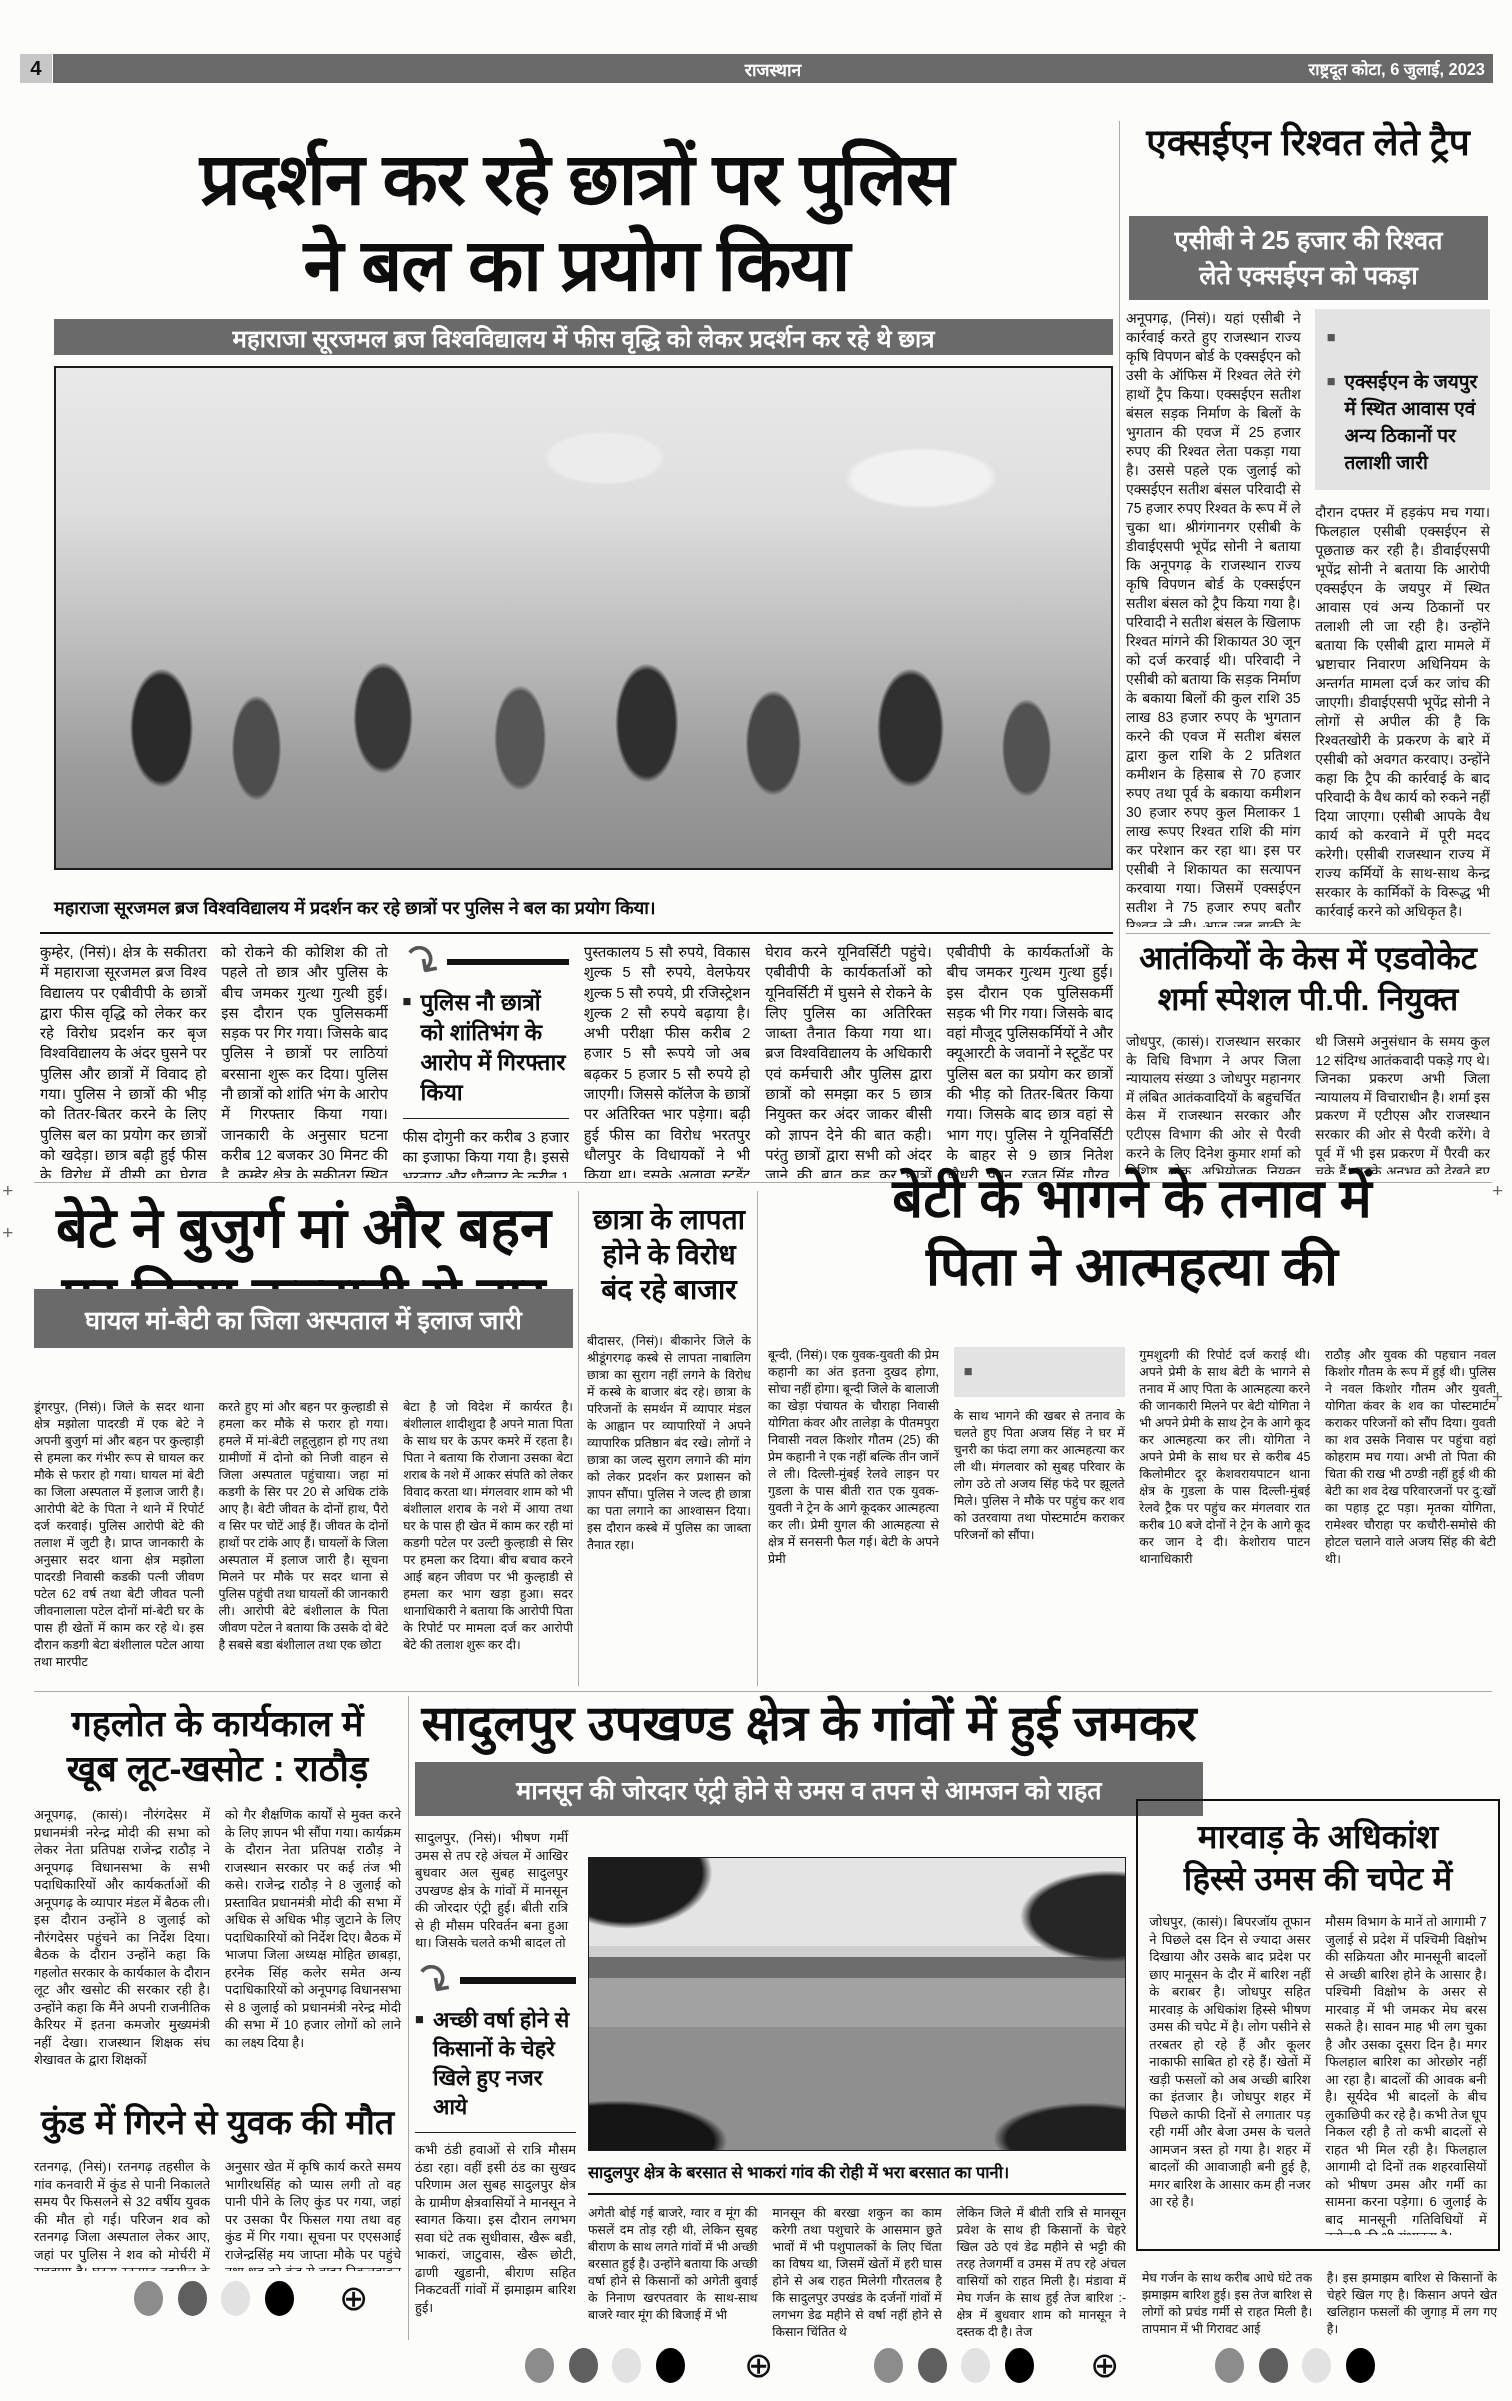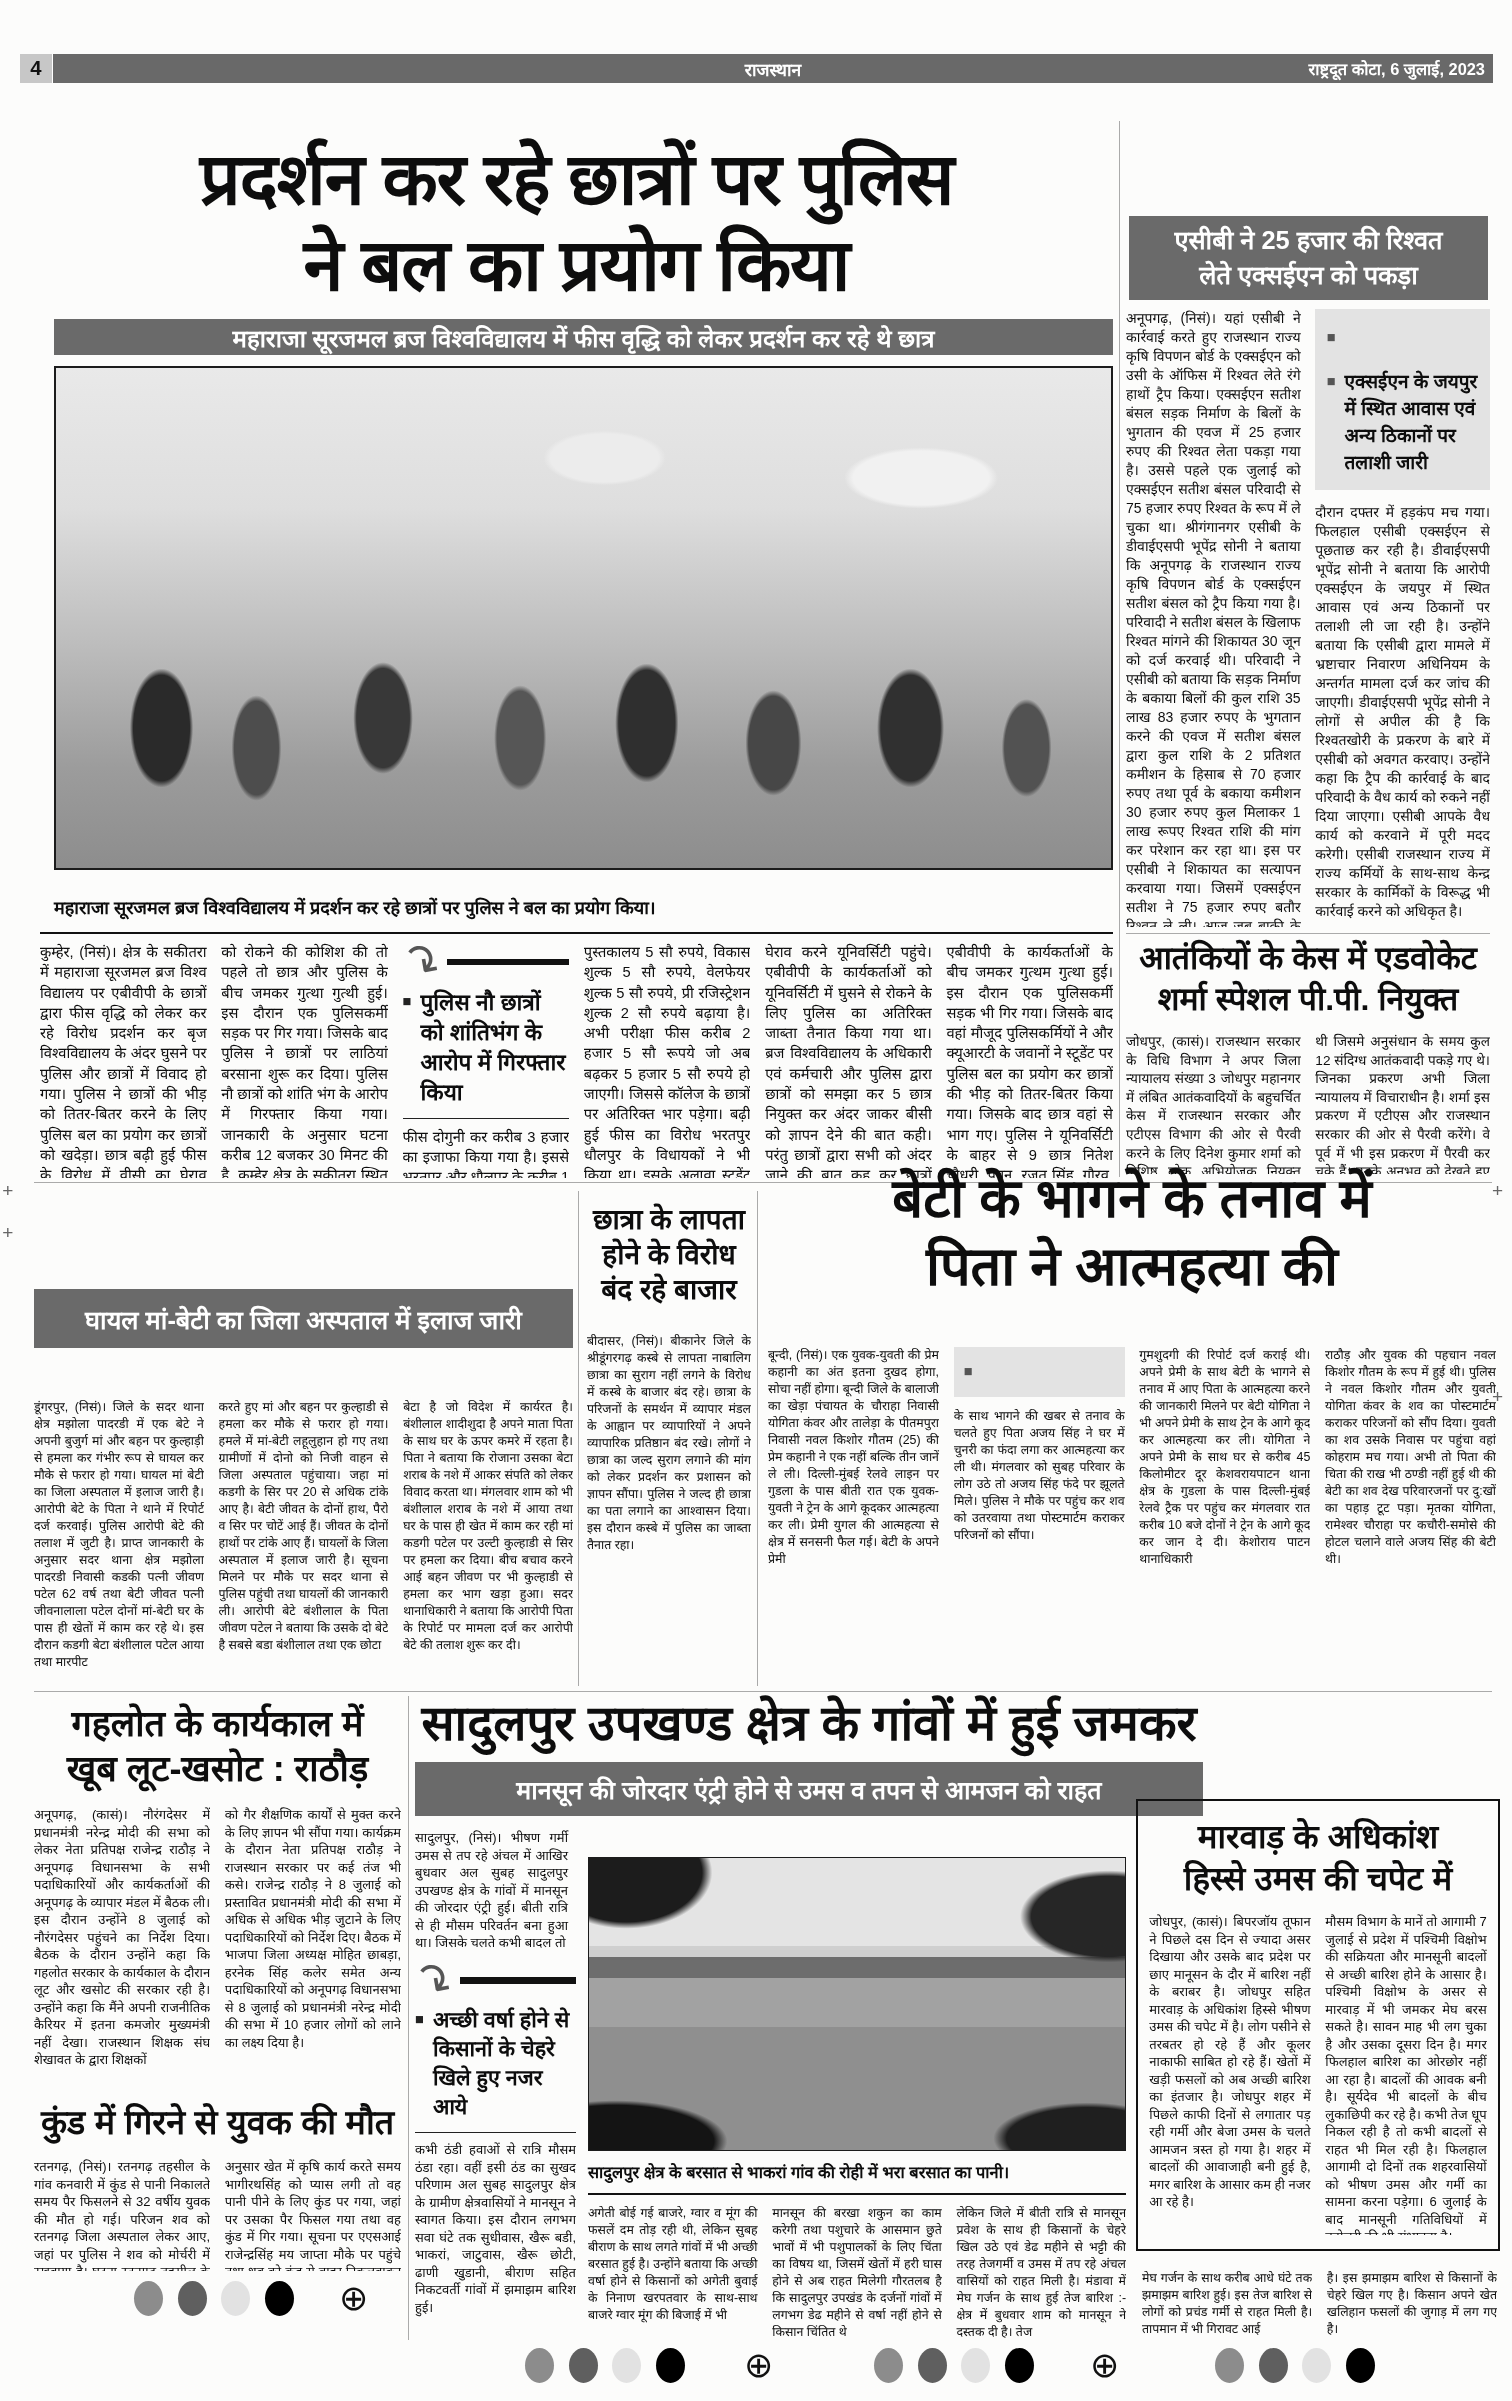--- a/index.html
+++ b/index.html
@@ -130,20 +130,21 @@
         <p>घेराव करने यूनिवर्सिटी पहुंचे। एबीवीपी के कार्यकर्ताओं को यूनिवर्सिटी में घुसने से रोकने के लिए पुलिस का अतिरिक्त जाब्ता तैनात किया गया था। ब्रज विश्वविद्यालय के अधिकारी एवं कर्मचारी और पुलिस द्वारा छात्रों को समझा कर 5 छात्र नियुक्त कर अंदर जाकर बीसी को ज्ञापन देने की बात कही। परंतु छात्रों द्वारा सभी को अंदर जाने की बात कह कर छात्रों द्वारा नारेबाजी करते हुए यूनिवर्सिटी के अंदर घुसने की कोशिश की तो पुलिस ने उन्हें रोकने की कोशिश की। इस दौरान पुलिस और</p>
       </div>
     <div class="col just t-lead">
         <p>एबीवीपी के कार्यकर्ताओं के बीच जमकर गुत्थम गुत्था हुई। इस दौरान एक पुलिसकर्मी सड़क भी गिर गया। जिसके बाद वहां मौजूद पुलिसकर्मियों ने और क्यूआरटी के जवानों ने स्टूडेंट पर पुलिस बल का प्रयोग कर छात्रों की भीड़ को तितर-बितर किया गया। जिसके बाद छात्र वहां से भाग गए। पुलिस ने यूनिवर्सिटी के बाहर से 9 छात्र नितेश चौधरी, पवन, रजत सिंह, गौरव, दौलत शर्मा, विष्णु चौधरी, सौरव पाराशर, वरुण कांत, प्रियांशु को शांति भंग के आरोप में गिरफ्तार किया गया।</p>
       </div>
   </div>
 
   <div class="abs rule-l" style="left:1119px;top:121px;width:1.1px;height:1056px;"></div>
 
   <div class="abs ctr h-acb" style="left:1126px;top:121px;width:364px;height:90px;">
+    <span style="display:block;">एक्सईएन रिश्वत लेते ट्रैप</span>
   </div>
   <div class="abs graybar" style="left:1129px;top:216px;width:359px;height:84px;font-size:25.4px;line-height:35px;flex-direction:column;">
     <span>एसीबी ने 25 हजार की रिश्वत</span>
     <span>लेते एक्सईएन को पकड़ा</span>
   </div>
   <div class="abs cols" style="left:1126px;top:309px;width:364px;height:618px;">
     <div class="col just t-acb">
         <p>अनूपगढ़, (निसं)। यहां एसीबी ने कार्रवाई करते हुए राजस्थान राज्य कृषि विपणन बोर्ड के एक्सईएन को उसी के ऑफिस में रिश्वत लेते रंगे हाथों ट्रैप किया। एक्सईएन सतीश बंसल सड़क निर्माण के बिलों के भुगतान की एवज में 25 हजार रुपए की रिश्वत लेता पकड़ा गया है। उससे पहले एक जुलाई को एक्सईएन सतीश बंसल परिवादी से 75 हजार रुपए रिश्वत के रूप में ले चुका था। श्रीगंगानगर एसीबी के डीवाईएसपी भूपेंद्र सोनी ने बताया कि अनूपगढ़ के राजस्थान राज्य कृषि विपणन बोर्ड के एक्सईएन सतीश बंसल को ट्रैप किया गया है। परिवादी ने सतीश बंसल के खिलाफ रिश्वत मांगने की शिकायत 30 जून को दर्ज करवाई थी। परिवादी ने एसीबी को बताया कि सड़क निर्माण के बकाया बिलों की कुल राशि 35 लाख 83 हजार रुपए के भुगतान करने की एवज में सतीश बंसल द्वारा कुल राशि के 2 प्रतिशत कमीशन के हिसाब से 70 हजार रुपए तथा पूर्व के बकाया कमीशन 30 हजार रुपए कुल मिलाकर 1 लाख रूपए रिश्वत राशि की मांग कर परेशान कर रहा था। इस पर एसीबी ने शिकायत का सत्यापन करवाया गया। जिसमें एक्सईएन सतीश ने 75 हजार रुपए बतौर रिश्वत ले ली। आज जब बाकी के 25 हजार रुपए की रिश्वत एक्सईएन परिवादी से ले रहा था तभी एसीबी ने उसे ट्रैप कर लिया। इस</p>
       </div>
     <div class="col">
@@ -169,20 +170,24 @@
     <div class="col just t-adv">
         <p>जोधपुर, (कासं)। राजस्थान सरकार के विधि विभाग ने अपर जिला न्यायालय संख्या 3 जोधपुर महानगर में लंबित आतंकवादियों के बहुचर्चित केस में राजस्थान सरकार और एटीएस विभाग की ओर से पैरवी करने के लिए दिनेश कुमार शर्मा को विशिष्ठ लोक अभियोजक नियुक्त किया है। इस प्रकरण में एटीएस ने पुलिस थाना प्रतापनगर में देश के विरुद्ध विधि विरुद्ध गतिविधियों के लिए प्रथम सूचना रिपोर्ट संख्या 113/2014 दर्ज करवाई</p>
       </div>
     <div class="col just t-adv">
         <p>थी जिसमे अनुसंधान के समय कुल 12 संदिग्ध आतंकवादी पकड़े गए थे। जिनका प्रकरण अभी जिला न्यायालय में विचाराधीन है। शर्मा इस प्रकरण में एटीएस और राजस्थान सरकार की ओर से पैरवी करेंगे। वे पूर्व में भी इस प्रकरण में पैरवी कर चुके हैं। उनके अनुभव को देखते हुए एटीएस विभाग की अनुसंशा पर विधि विभाग राजस्थान सरकार ने उन्हें इस प्रकरण में पैरवी करने के लिए स्पेशल लोक अभियोजक नियुक्त करने का आदेश जारी किया है।</p>
       </div>
   </div>
 
   <div class="abs rule-l" style="left:34px;top:1182px;width:1458px;height:1.1px;"></div>
 
+  <div class="abs ctr h-axe" style="left:34px;top:1193px;width:539px;height:142px;">
+    <span style="display:block;">बेटे ने बुजुर्ग मां और बहन</span>
+    <span style="display:block;">पर किया कुल्हाड़ी से वार</span>
+  </div>
   <div class="abs graybar" style="left:34px;top:1289px;width:539px;height:59px;font-size:25.4px;">
     <span>घायल मां-बेटी का जिला अस्पताल में इलाज जारी</span>
   </div>
   <div class="abs cols" style="left:34px;top:1399px;width:539px;height:287px;">
     <div class="col just t-axe">
         <p>डूंगरपुर, (निसं)। जिले के सदर थाना क्षेत्र मझोला पादरडी में एक बेटे ने अपनी बुजुर्ग मां और बहन पर कुल्हाड़ी से हमला कर गंभीर रूप से घायल कर मौके से फरार हो गया। घायल मां बेटी का जिला अस्पताल में इलाज जारी है। आरोपी बेटे के पिता ने थाने में रिपोर्ट दर्ज करवाई। पुलिस आरोपी बेटे की तलाश में जुटी है। प्राप्त जानकारी के अनुसार सदर थाना क्षेत्र मझोला पादरडी निवासी कडकी पत्नी जीवण पटेल 62 वर्ष तथा बेटी जीवत पत्नी जीवनालाला पटेल दोनों मां-बेटी घर के पास ही खेतों में काम कर रहे थे। इस दौरान कडगी बेटा बंशीलाल पटेल आया तथा मारपीट</p>
       </div>
     <div class="col just t-axe">
         <p>करते हुए मां और बहन पर कुल्हाडी से हमला कर मौके से फरार हो गया। हमले में मां-बेटी लहूलुहान हो गए तथा ग्रामीणों में दोनो को निजी वाहन से जिला अस्पताल पहुंचाया। जहा मां कडगी के सिर पर 20 से अधिक टांके आए है। बेटी जीवत के दोनों हाथ, पैरो व सिर पर चोटें आई हैं। जीवत के दोनों हाथों पर टांके आए हैं। घायलों के जिला अस्पताल में इलाज जारी है। सूचना मिलने पर मौके पर सदर थाना से पुलिस पहुंची तथा घायलों की जानकारी ली। आरोपी बेटे बंशीलाल के पिता जीवण पटेल ने बताया कि उसके दो बेटे है सबसे बडा बंशीलाल तथा एक छोटा</p>
       </div>

